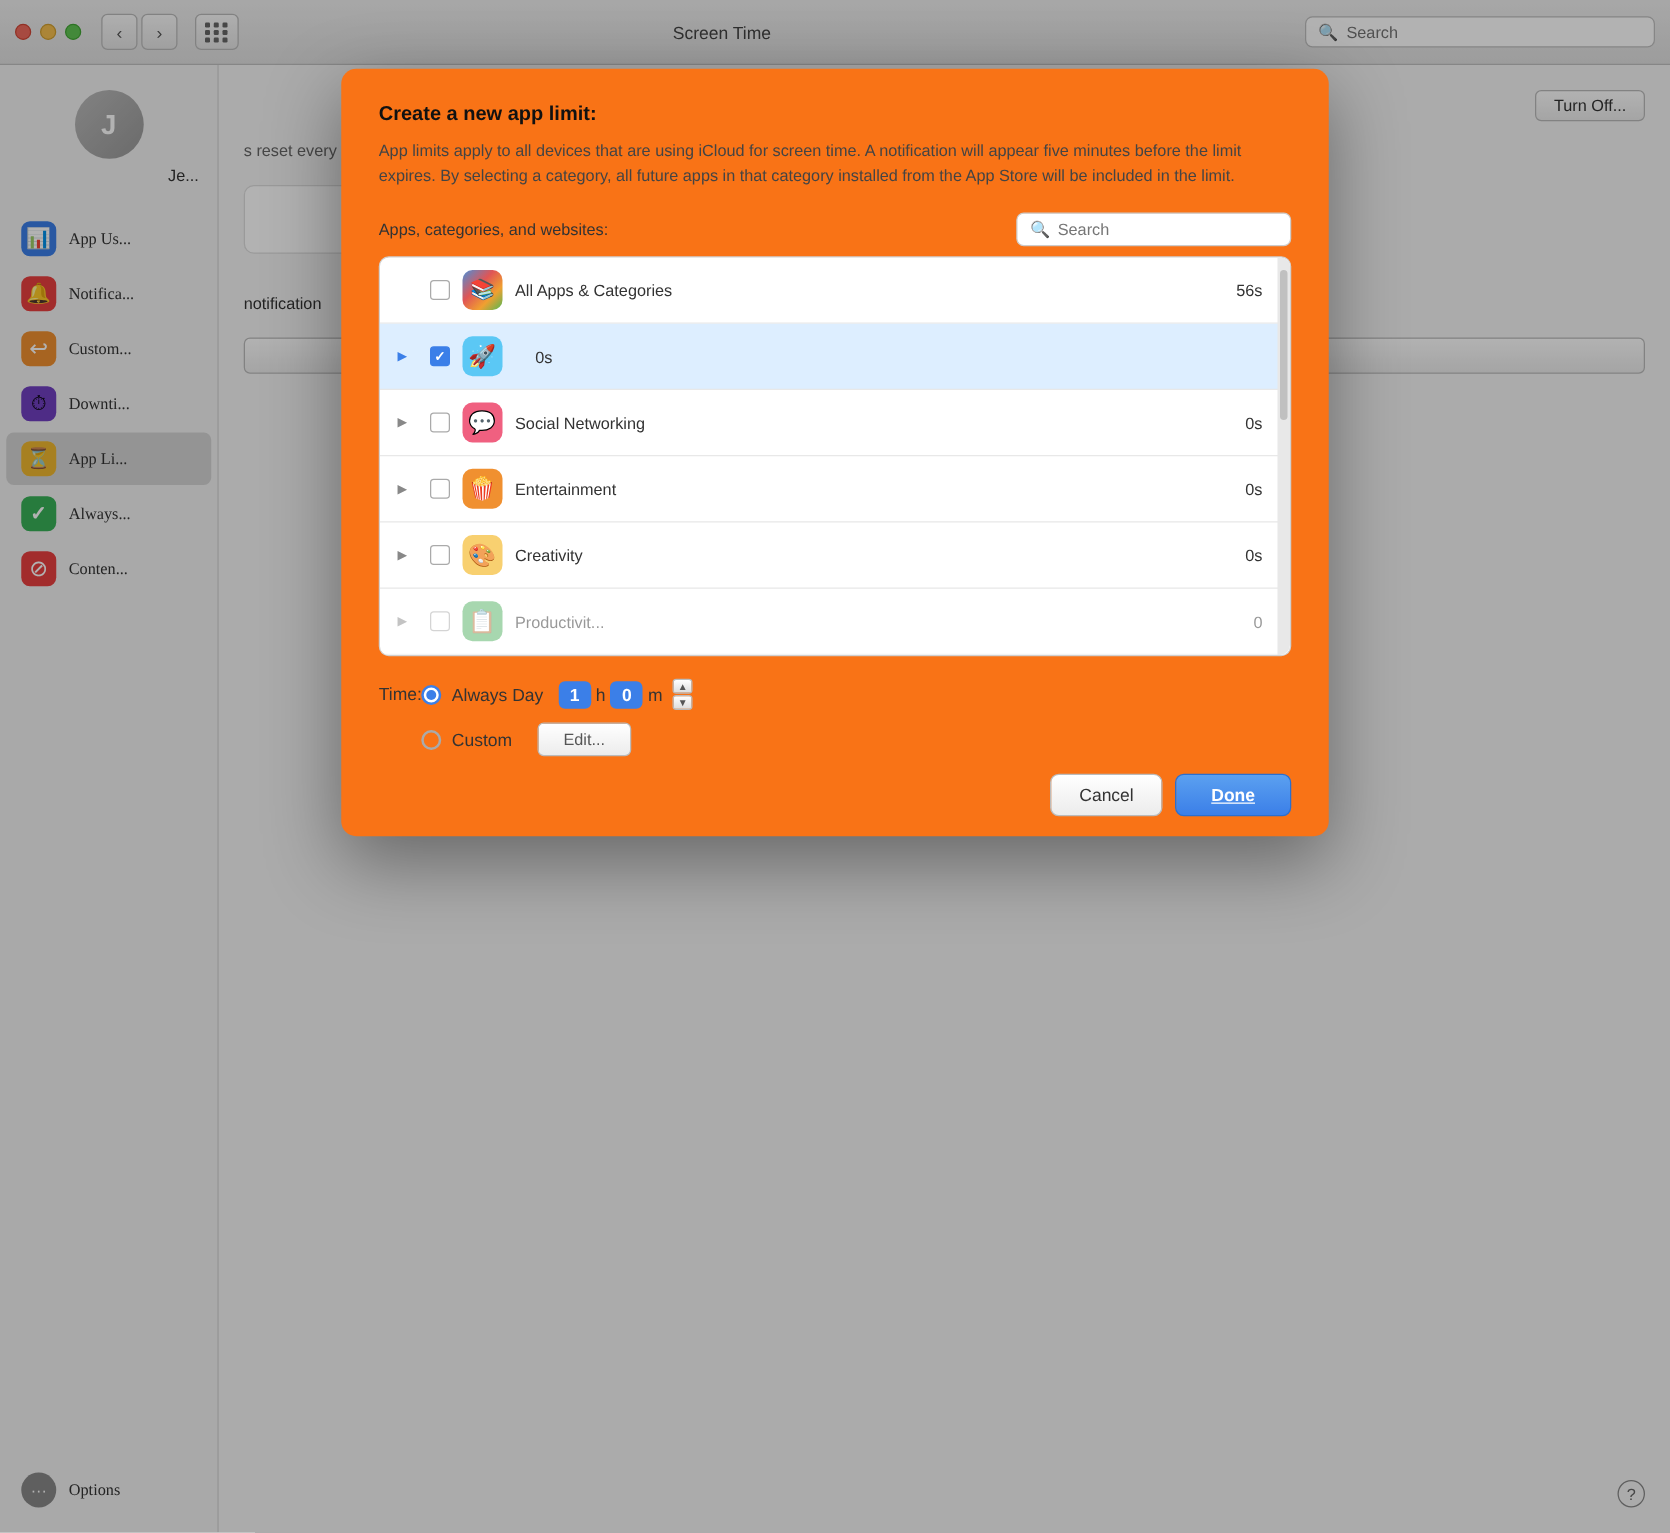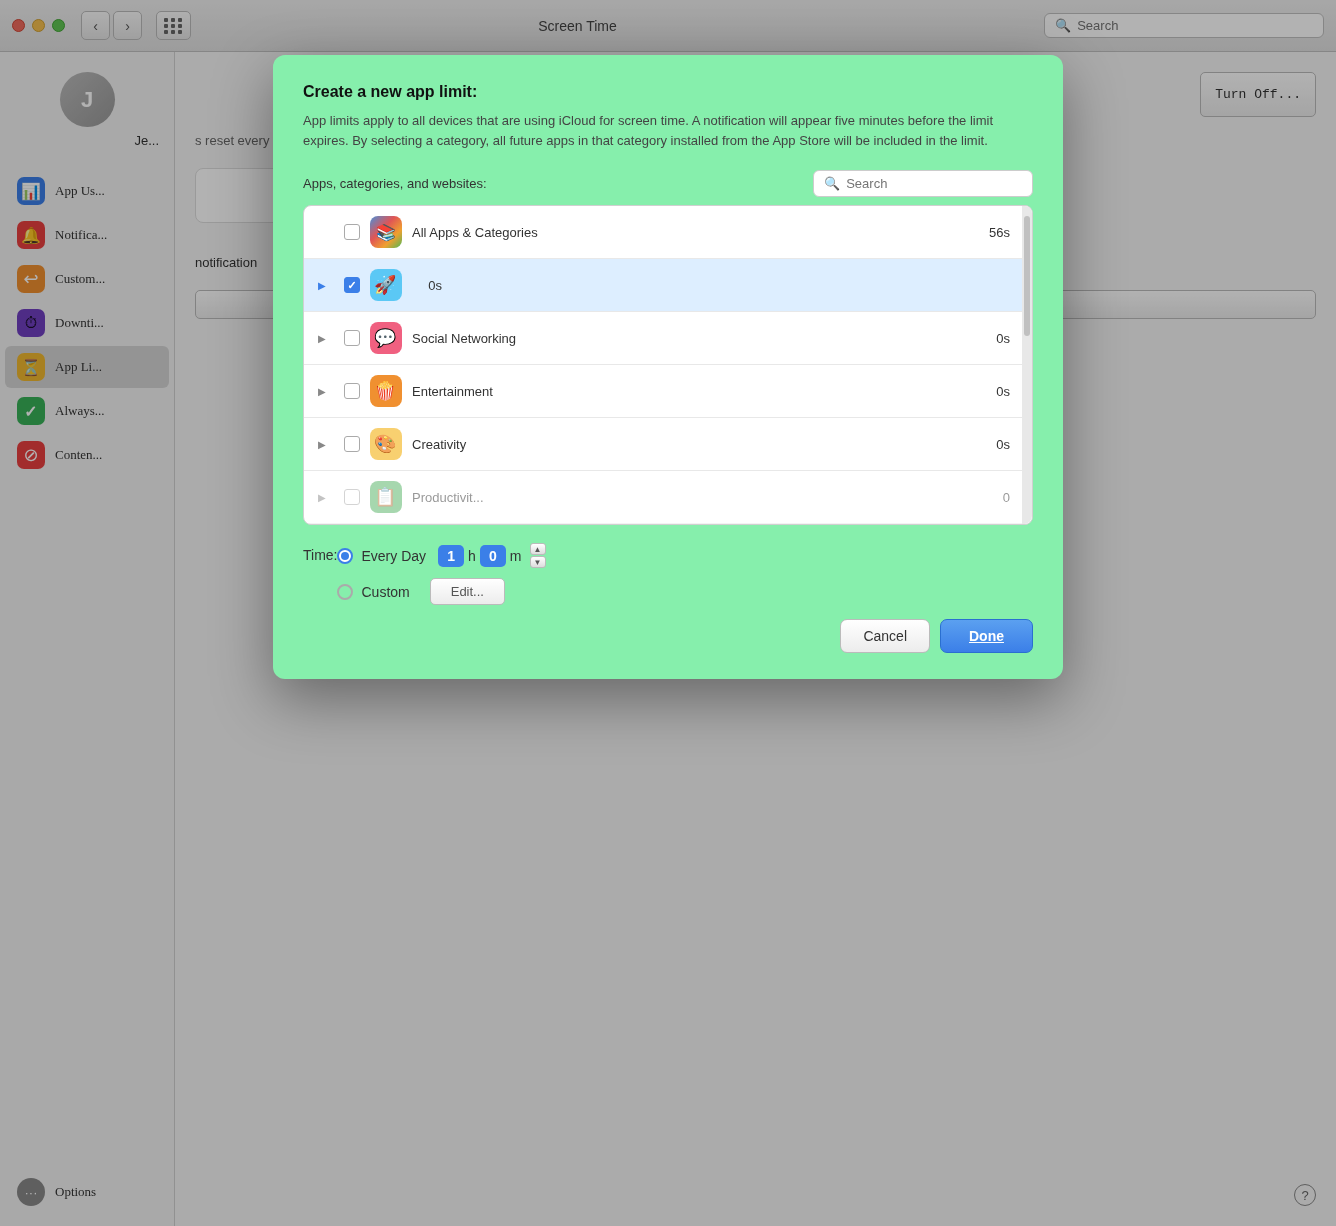--- a/index.html
+++ b/index.html
@@ -194,25 +194,24 @@
       gap: 12px;
     }
     .right-panel-header {
       display: flex;
       justify-content: flex-end;
     }
     .turn-off-btn {
       background: linear-gradient(to bottom, #fff, #ececec);
       border: 1px solid #bbb;
       border-radius: 5px;
-      padding: 14px 14px;
-      font-size: 13px;
-      color: #333;
-      cursor: pointer;
-      font-family: Liberation Mono, monospace;
+      padding: 4px 14px;
+      font-size: 13px;
+      color: #333;
+      cursor: pointer;
     }
     .reset-text {
       font-size: 13px; color: #666;
       margin-top: 4px;
     }
     .right-box {
       background: #fff;
       border: 1px solid #ddd;
       border-radius: 8px;
       width: 90px;
@@ -250,25 +249,25 @@
       position: absolute;
       top: 0; left: 0; right: 0; bottom: 0;
       background: rgba(0,0,0,0.3);
       display: flex;
       align-items: flex-start;
       justify-content: center;
       padding-top: 55px;
       z-index: 100;
     }
     .dialog {
-      background: #86efac;
+      background: #f97316;
       border-radius: 12px;
       box-shadow: 0 20px 60px rgba(0,0,0,0.4);
       width: 790px;
-      padding: 28px 30px 26px;
+      padding: 28px 30px 16px;
       position: relative;
     }
     .dialog-title {
       font-size: 16px;
       font-weight: 700;
       color: #111;
       margin-bottom: 10px;
     }
     .dialog-desc {
       font-size: 13px;
@@ -689,21 +688,21 @@
         </div>
       </div>
     </div>
 
     <div class="time-section">
       <span class="time-label">Time:</span>
       <div class="radio-options">
 
         <div class="radio-row">
           <div class="radio-btn selected"></div>
-          <span class="radio-text">Every Day</span>
+          <span class="radio-text">Always Day</span>
           <div class="time-inputs">
             <div class="time-input-box">1</div>
             <span class="time-unit">h</span>
             <div class="time-input-box">0</div>
             <span class="time-unit">m</span>
             <div class="time-stepper">
               <div class="stepper-btn">▲</div>
               <div class="stepper-btn">▼</div>
             </div>
           </div>

